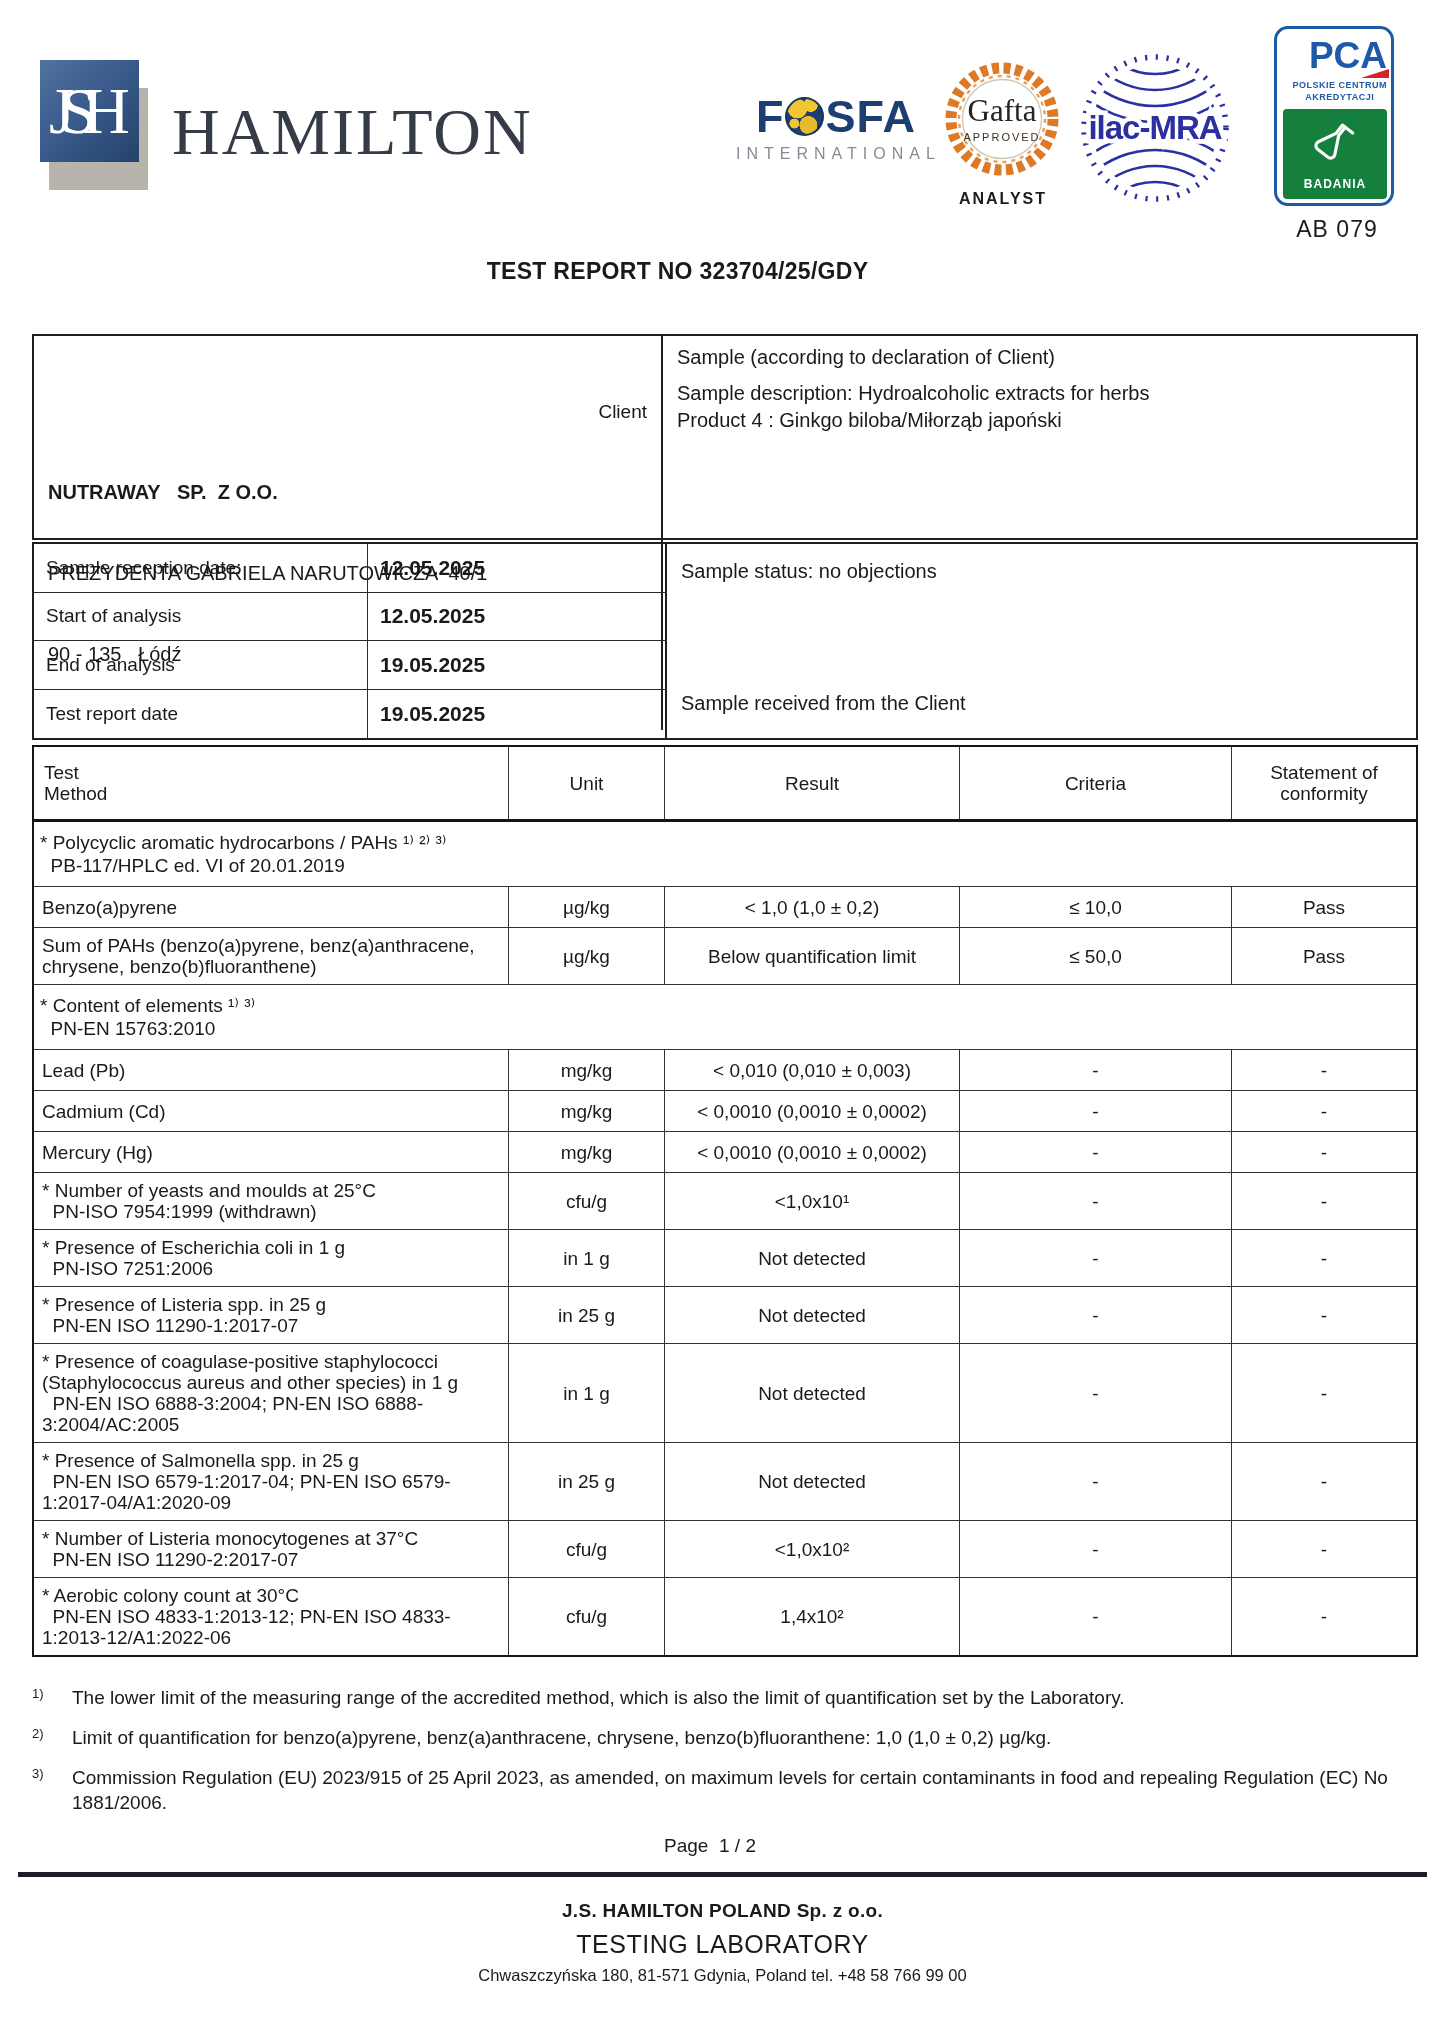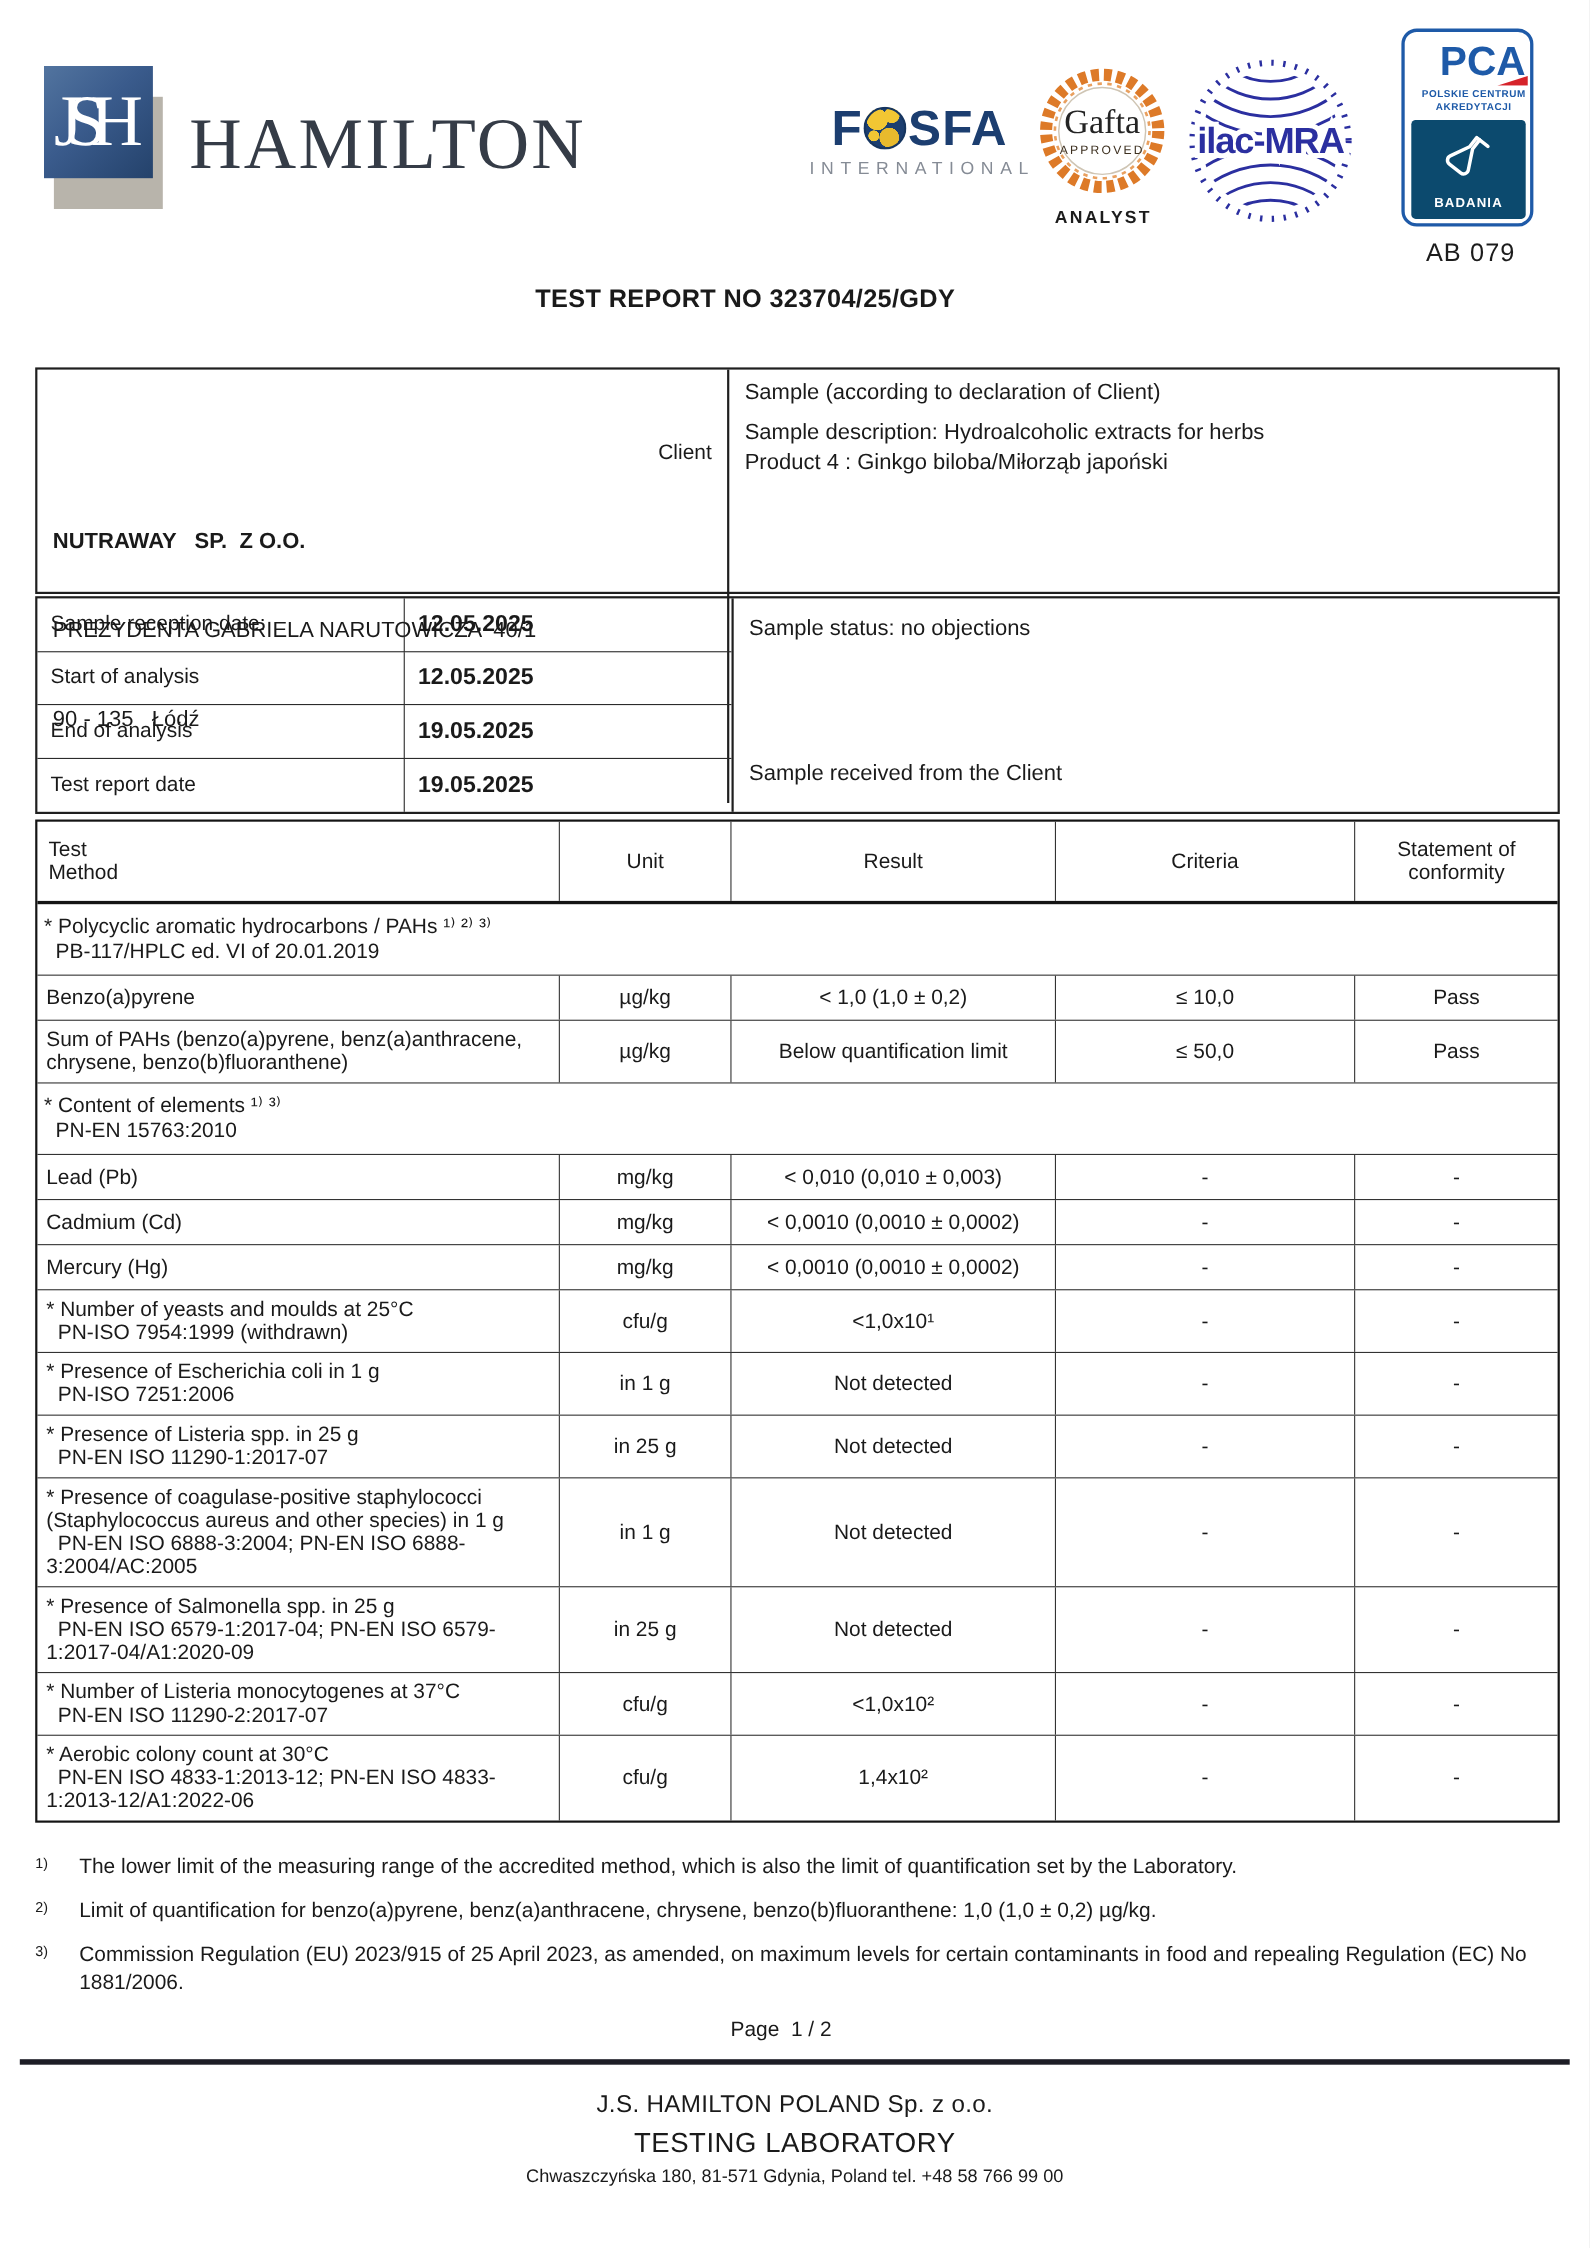--- a/index.html
+++ b/index.html
@@ -43,21 +43,21 @@
   .ilac{position:absolute;left:1080px;top:50px;width:150px;height:156px;}
   .pca-wrap{position:absolute;left:1274px;top:26px;width:126px;text-align:center;}
   .pca-box{
     border:3px solid #1e5aa8;border-radius:14px;background:#fff;width:120px;height:180px;
     box-sizing:border-box;padding:8px 4px 4px 4px;display:flex;flex-direction:column;align-items:flex-end;
   }
   .pca-word{position:relative;font-size:37px;font-weight:bold;color:#1e5aa8;line-height:1;letter-spacing:0px;}
   .pca-red{position:absolute;right:-2px;bottom:-4px;width:28px;height:9px;background:#d6232a;
     clip-path:polygon(0 100%,100% 0,100% 100%);}
   .pca-sub{margin-top:6px;font-size:9px;font-weight:bold;color:#1e5aa8;line-height:1.3;letter-spacing:0.5px;}
-  .pca-blue{margin-top:6px;width:104px;height:106px;background:#0c4a6e;border-radius:4px;
+  .pca-blue{margin-top:6px;width:104px;height:106px;background:#15803d;border-radius:4px;
     display:flex;flex-direction:column;align-items:center;justify-content:flex-end;}
   .pca-badania{color:#ffffff;font-weight:bold;font-size:12px;letter-spacing:1px;margin:2px 0 8px 0;}
   .pca-ab{margin-top:10px;font-size:23px;color:#1c1c1c;letter-spacing:1px;}
   
   .title{position:absolute;left:0;top:258px;width:100%;text-align:center;font-size:23px;font-weight:bold;letter-spacing:0.3px;transform:translateX(-45px);}
   
   .client-box{
     position:absolute;left:32px;top:334px;width:1386px;height:206px;border:2px solid #1f1f1f;
     box-sizing:border-box;display:grid;grid-template-columns:629px 1fr;
   }
@@ -98,21 +98,21 @@
   .c-section{grid-column:1 / -1;justify-content:flex-start;text-align:left;padding:9px 6px;white-space:pre-wrap;line-height:23px;}
   
   .footnotes{margin-top:28px;}
   .footnote{display:flex;margin-bottom:15px;font-size:19px;line-height:25px;}
   .fn-marker{width:34px;flex:0 0 34px;font-size:13px;vertical-align:super;position:relative;top:-4px;}
   .fn-text{flex:1;padding-left:6px;}
   .pageno{margin-top:20px;text-align:center;font-size:19px;white-space:pre;transform:translateX(-15px);}
   
   .footer-line{position:absolute;left:18px;right:18px;top:1872px;border-top:5px solid #1d1d26;}
   .footer{position:absolute;left:0;top:1900px;width:100%;text-align:center;}
-  .f-company{font-size:22px;font-weight:normal;letter-spacing:0.3px;}
+  .f-company{font-size:19px;font-weight:bold;letter-spacing:0.3px;}
   .f-lab{font-size:25px;margin-top:8px;letter-spacing:0.5px;}
   .f-address{font-size:16.5px;margin-top:7px;}
   svg text{font-family:"Liberation Sans","DejaVu Sans",sans-serif;}
 </style>
 </head>
 <body>
 
 <div class="page">
 
   <div class="logos">

